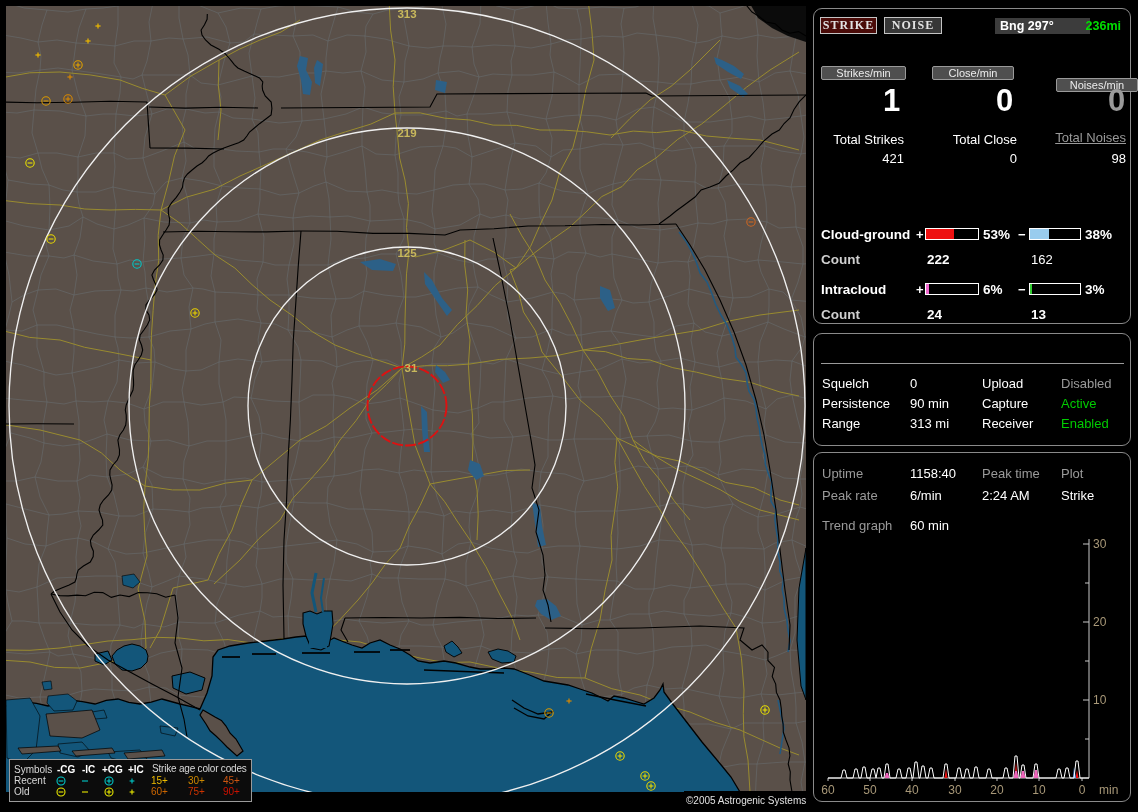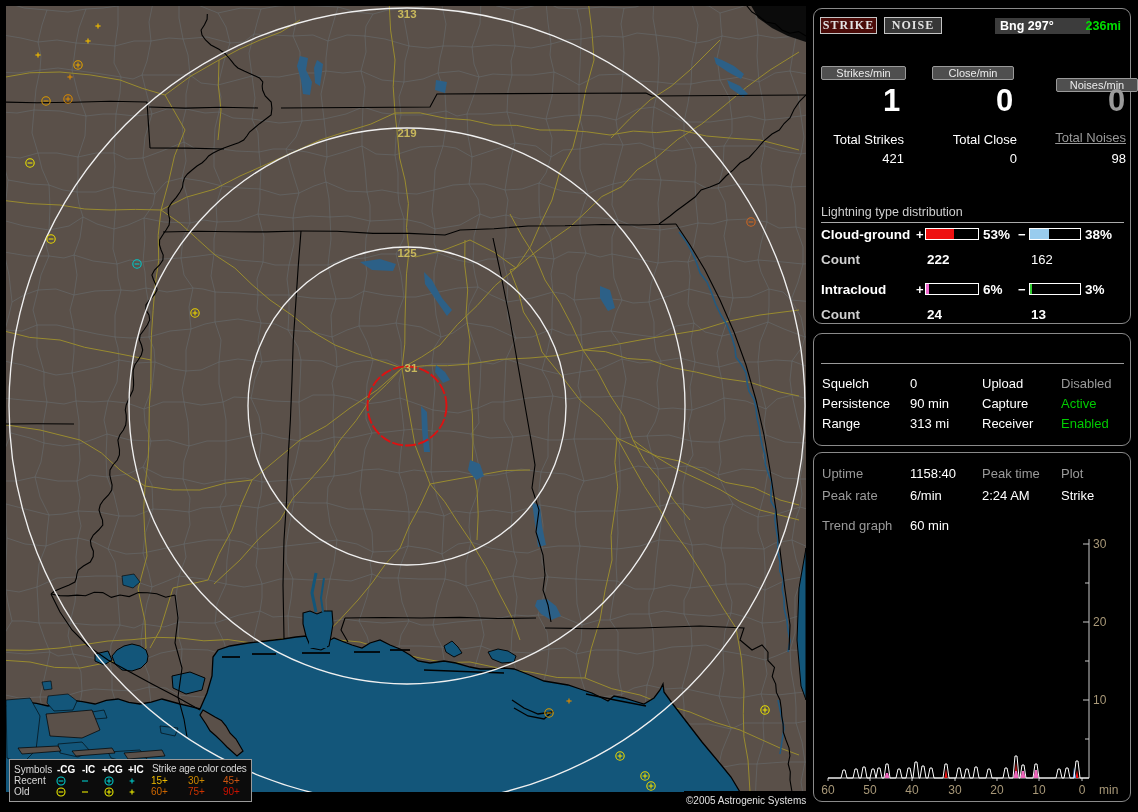--- a/index.html
+++ b/index.html
@@ -238,21 +238,20 @@
   <div class="sl" style="left:242px;top:57px;width:82px;margin-top:12px;">Noises/min</div>
   <div class="big" style="left:60px;top:74px;width:35px;text-align:center;">1</div>
   <div class="big" style="left:173px;top:74px;width:35px;text-align:center;">0</div>
   <div class="big" style="left:285px;top:74px;width:35px;text-align:center;color:#9a9a9a;">0</div>
   <div class="tot" style="left:10px;top:123px;width:80px;">Total Strikes</div>
   <div class="tot" style="left:10px;top:142px;width:80px;">421</div>
   <div class="tot" style="left:120px;top:123px;width:83px;">Total Close</div>
   <div class="tot" style="left:120px;top:142px;width:83px;">0</div>
   <div class="tot gy" style="left:229px;top:121px;width:83px;text-decoration:underline;">Total Noises</div>
   <div class="tot" style="left:229px;top:142px;width:83px;">98</div>
-  <div class="abs lt" style="left:7px;top:196px;width:303px;font-size:12.5px;border-bottom:1px solid #aaa;padding-bottom:3px;">Lightning type distribution</div>
   <div class="abs w" style="left:7px;top:218px;font-size:13.5px;font-weight:bold;">Cloud-ground</div>
   <div class="abs w" style="left:102px;top:218px;font-size:13px;font-weight:bold;">+</div>
   <div class="bar" style="left:111px;top:219px;">
       <div style="width:53%;background:#ee1111;"></div>
     </div>
   <div class="abs w" style="left:169px;top:218px;font-size:13.5px;font-weight:bold;">53%</div>
   <div class="abs w" style="left:204px;top:218px;font-size:13px;font-weight:bold;">−</div>
   <div class="bar" style="left:215px;top:219px;width:52px;">
       <div style="width:38%;background:#99ccee;"></div>
     </div>

